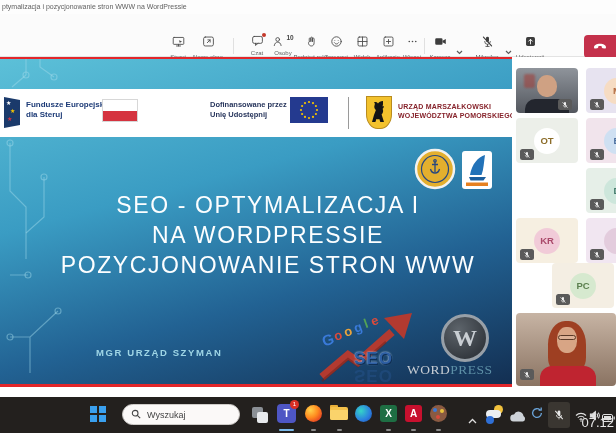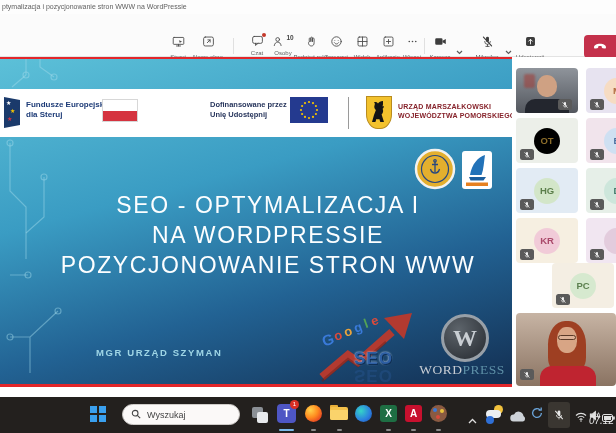--- a/index.html
+++ b/index.html
@@ -45,41 +45,41 @@
   .gl4{left:48px;top:7px;color:#53a356;}
   .gl5{left:55px;top:4px;color:#d94b3c;}
   #seotxt{left:38px;top:40px;font-size:17px;font-weight:800;color:#2e5fa3;letter-spacing:1px;
     text-shadow:1px 1px 0 #0e2f55,0 0 2px #cfe4ff;}
   #seomirror{left:38px;top:56px;font-size:17px;font-weight:800;color:#2e5fa3;letter-spacing:1px;
     transform:scaleY(-1);opacity:.3;filter:blur(.5px);}
   
   #wpcircle{left:441px;top:255px;width:42px;height:42px;border-radius:50%;border:3px solid #98a0a8;
     background:radial-gradient(circle at 35% 30%,#5d646b,#33383e 75%);display:flex;align-items:center;justify-content:center;}
   #wpcircle .w{font-family:"Liberation Serif",serif;font-size:24px;font-weight:bold;color:#c9ced3;line-height:1;}
-  #wptext{left:407px;top:303px;width:110px;text-align:center;font-family:"Liberation Serif",serif;
+  #wptext{left:407px;top:303px;width:110px;font-family:"Liberation Serif",serif;
     font-size:13.5px;letter-spacing:.5px;white-space:nowrap;}
   #wptext .p1{color:#c6ccd3;} #wptext .p2{color:#5d8fa6;}
   
   
   #sidebar{left:512px;top:57px;width:104px;height:335px;background:#ffffff;}
   .tile{position:absolute;width:62px;height:45px;border-radius:4px;display:flex;align-items:center;
     justify-content:center;overflow:hidden;}
   .circ{width:26px;height:26px;border-radius:50%;display:flex;align-items:center;justify-content:center;
     font-size:9.5px;font-weight:bold;}
   .micbadge{position:absolute;left:4px;bottom:3px;width:14px;height:11px;border-radius:2.5px;
     background:#5a5a5a;display:flex;align-items:center;justify-content:center;}
   .micbadge svg{width:8px;height:8px;}
   
   #taskbar{left:0;top:397px;width:616px;height:52px;background:#23201e;}
   .tico{position:absolute;}
   .indic{position:absolute;top:32px;height:2px;border-radius:1px;background:#8a8a8a;}
   #searchpill{left:122px;top:7px;width:118px;height:21px;background:#fbf9f8;border:1px solid #cfccc9;
     border-radius:11px;display:flex;align-items:center;gap:6px;padding-left:8px;box-sizing:border-box;}
   #searchpill span{font-size:9px;color:#454545;}
-  #trayclock{right:2px;top:18px;font-size:10px;color:#e6e6e6;text-align:left;font-style:italic;}
+  #trayclock{right:2px;top:18px;font-size:13px;color:#e6e6e6;text-align:left;}
 </style>
 </head>
 <body>
 
 <div id="screen">
 
   <div class="abs" id="titlebar">
     <div class="abs t">ptymalizacja i pozycjonowanie stron WWW na WordPressie</div>
   </div>
   <div class="abs" id="timerfrag">9</div>
@@ -338,50 +338,40 @@
     <div class="micbadge">
         <svg viewBox="0 0 16 16">
           <rect x="6.2" y="2" width="3.6" height="7" rx="1.8" fill="#fff"></rect>
           <path d="M4.5 8a3.5 3.5 0 0 0 7 0M8 11.5v2" stroke="#fff" fill="none"></path>
           <line x1="3" y1="2.5" x2="13" y2="13.5" stroke="#fff" stroke-width="1.4"></line>
         </svg>
       </div>
   </div>
 
   <div class="tile" style="left:516px;top:118px;background:#ecefe9">
-    <div class="circ" style="background:#000000;color:#8c6d2a">OT</div>
+    <div class="circ" style="background:#ffffff;color:#8c6d2a">OT</div>
     <div class="micbadge">
         <svg viewBox="0 0 16 16">
           <rect x="6.2" y="2" width="3.6" height="7" rx="1.8" fill="#fff"></rect>
           <path d="M4.5 8a3.5 3.5 0 0 0 7 0M8 11.5v2" stroke="#fff" fill="none"></path>
           <line x1="3" y1="2.5" x2="13" y2="13.5" stroke="#fff" stroke-width="1.4"></line>
         </svg>
       </div>
   </div>
   <div class="tile" style="left:586px;top:118px;background:#f1e4ec">
     <div class="circ" style="background:#cfe0f2;color:#4a6e9e">B</div>
     <div class="micbadge">
         <svg viewBox="0 0 16 16">
           <rect x="6.2" y="2" width="3.6" height="7" rx="1.8" fill="#fff"></rect>
           <path d="M4.5 8a3.5 3.5 0 0 0 7 0M8 11.5v2" stroke="#fff" fill="none"></path>
           <line x1="3" y1="2.5" x2="13" y2="13.5" stroke="#fff" stroke-width="1.4"></line>
         </svg>
       </div>
   </div>
 
-  <div class="tile" style="left:516px;top:168px;background:#e2ebf4">
-    <div class="circ" style="background:#d3e6c9;color:#5c7f4b">HG</div>
-    <div class="micbadge">
-        <svg viewBox="0 0 16 16">
-          <rect x="6.2" y="2" width="3.6" height="7" rx="1.8" fill="#fff"></rect>
-          <path d="M4.5 8a3.5 3.5 0 0 0 7 0M8 11.5v2" stroke="#fff" fill="none"></path>
-          <line x1="3" y1="2.5" x2="13" y2="13.5" stroke="#fff" stroke-width="1.4"></line>
-        </svg>
-      </div>
-  </div>
   <div class="tile" style="left:586px;top:168px;background:#e6efe8">
     <div class="circ" style="background:#cde6db;color:#41796a">D</div>
     <div class="micbadge">
         <svg viewBox="0 0 16 16">
           <rect x="6.2" y="2" width="3.6" height="7" rx="1.8" fill="#fff"></rect>
           <path d="M4.5 8a3.5 3.5 0 0 0 7 0M8 11.5v2" stroke="#fff" fill="none"></path>
           <line x1="3" y1="2.5" x2="13" y2="13.5" stroke="#fff" stroke-width="1.4"></line>
         </svg>
       </div>
   </div>

